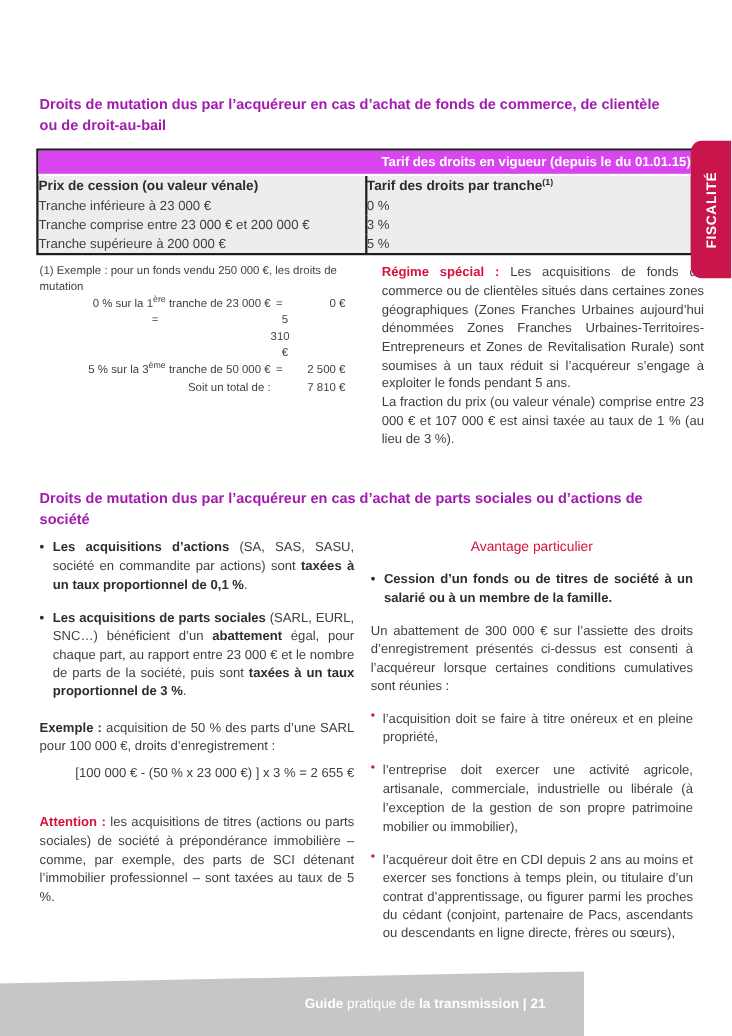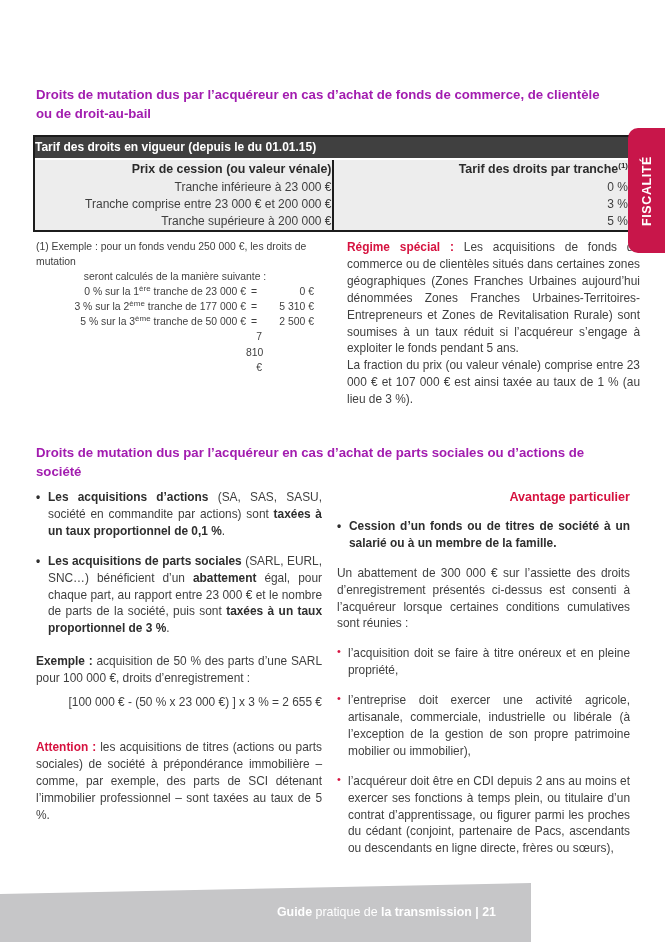--- a/index.html
+++ b/index.html
@@ -26,25 +26,25 @@
   }
   .red-heading.h1 { top:86px; width:575px; }
   .red-heading.h2 { top:444px; }
 
   
   .tarif-table {
     position:absolute; left:33px; top:135px; width:597px;
     border:2px solid #1c1c1c; background:#ededed; font-size:12px;
   }
   .tarif-table .tbl-title {
-    background:#404040; color:#ffffff; font-weight:bold; text-align:left;
+    background:#d946ef; color:#ffffff; font-weight:bold; text-align:right;
     padding:3px 0 4px; border-bottom:2px solid #ffffff; font-size:12px;
   }
   .tbl-row { display:grid; grid-template-columns:1fr 1fr; }
-  .tbl-cell { text-align:right; line-height:17px; }
+  .tbl-cell { text-align:left; line-height:17px; }
   .tbl-cell.c2 { border-left:2px solid #1c1c1c; }
   .tbl-row.head .tbl-cell { font-weight:bold; color:#2b2b2b; font-size:12.4px; line-height:19px; }
   sup { font-size:8px; vertical-align:super; line-height:0; }
 
   
   .footnote {
     position:absolute; left:36px; top:239px; width:278px;
     font-size:10.4px; line-height:1.45; color:#3f3f3f;
   }
   .footnote .fn-line1 { text-align:left; }
@@ -71,21 +71,21 @@
   .cond-item { position:relative; padding-left:11px; margin-bottom:13px; }
   .cond-item::before {
     content:"•"; position:absolute; left:0; top:-1px;
     color:#d6123f; font-size:11px;
   }
 
   .exemple-block { margin-top:16px; }
   .formula-line { margin-top:7px; text-align:right; }
   .attention-block { margin-top:28px; }
 
-  .avantage-heading { color:#d6123f; font-weight:bold; font-size:12.6px; margin-bottom:11px; text-align:right; }
+  .avantage-heading { color:#d6123f; font-weight:normal; font-size:12.6px; margin-bottom:11px; text-align:center; }
   .avantage-bullet  { font-weight:bold; color:#2e2e2e; margin-bottom:13px; }
   .avantage-intro   { margin-bottom:13px; }
 
   
   .side-tab {
     position:absolute; right:0; top:128px; width:37px; height:125px;
     background:#c8164a; border-radius:10px 0 0 10px;
     display:flex; align-items:center; justify-content:center;
   }
   .side-tab .tab-label {
@@ -128,37 +128,36 @@
       <div class="tbl-cell c2">3 %</div>
     </div>
     <div class="tbl-row">
       <div class="tbl-cell c1">Tranche supérieure à 200 000 €</div>
       <div class="tbl-cell c2">5 %</div>
     </div>
   </div>
 
   <div class="footnote">
     <div class="fn-line1">(1) Exemple : pour un fonds vendu 250 000 €, les droits de mutation</div>
-    <div class="fn-line2">seront calculés de la manière suivante :</div>
     <div class="calc-row">
       <span class="lbl"><span>0 % sur la 1</span><sup>ère</sup><span> tranche de 23 000 €</span></span>
       <span class="eq">=</span>
       <span class="amt">0 €</span>
     </div>
     <div class="calc-row">
-      <span class="lbl"><span>3 % sur la 2</span><sup>ème</sup><span> tranche de 177 000 €</span></span>
       <span class="eq">=</span>
       <span class="amt">5 310 €</span>
     </div>
     <div class="calc-row">
       <span class="lbl"><span>5 % sur la 3</span><sup>ème</sup><span> tranche de 50 000 €</span></span>
       <span class="eq">=</span>
       <span class="amt">2 500 €</span>
     </div>
     <div class="calc-row">
+      <span class="lbl">Soit un total de :</span>
       <span class="eq"></span>
       <span class="amt">7 810 €</span>
     </div>
   </div>
 
   <div class="regime col-text">
     <p><span class="lead-red">Régime spécial :</span><span> Les acquisitions de fonds de commerce ou de clientèles situés dans certaines zones géographiques (Zones Franches Urbaines aujourd’hui dénommées Zones Franches Urbaines-Territoires-Entrepreneurs et Zones de Revitalisation Rurale) sont soumises à un taux réduit si l’acquéreur s’engage à exploiter le fonds pendant 5 ans.</span></p>
     <p>La fraction du prix (ou valeur vénale) comprise entre 23 000 € et 107 000 € est ainsi taxée au taux de 1 % (au lieu de 3 %).</p>
   </div>
 

